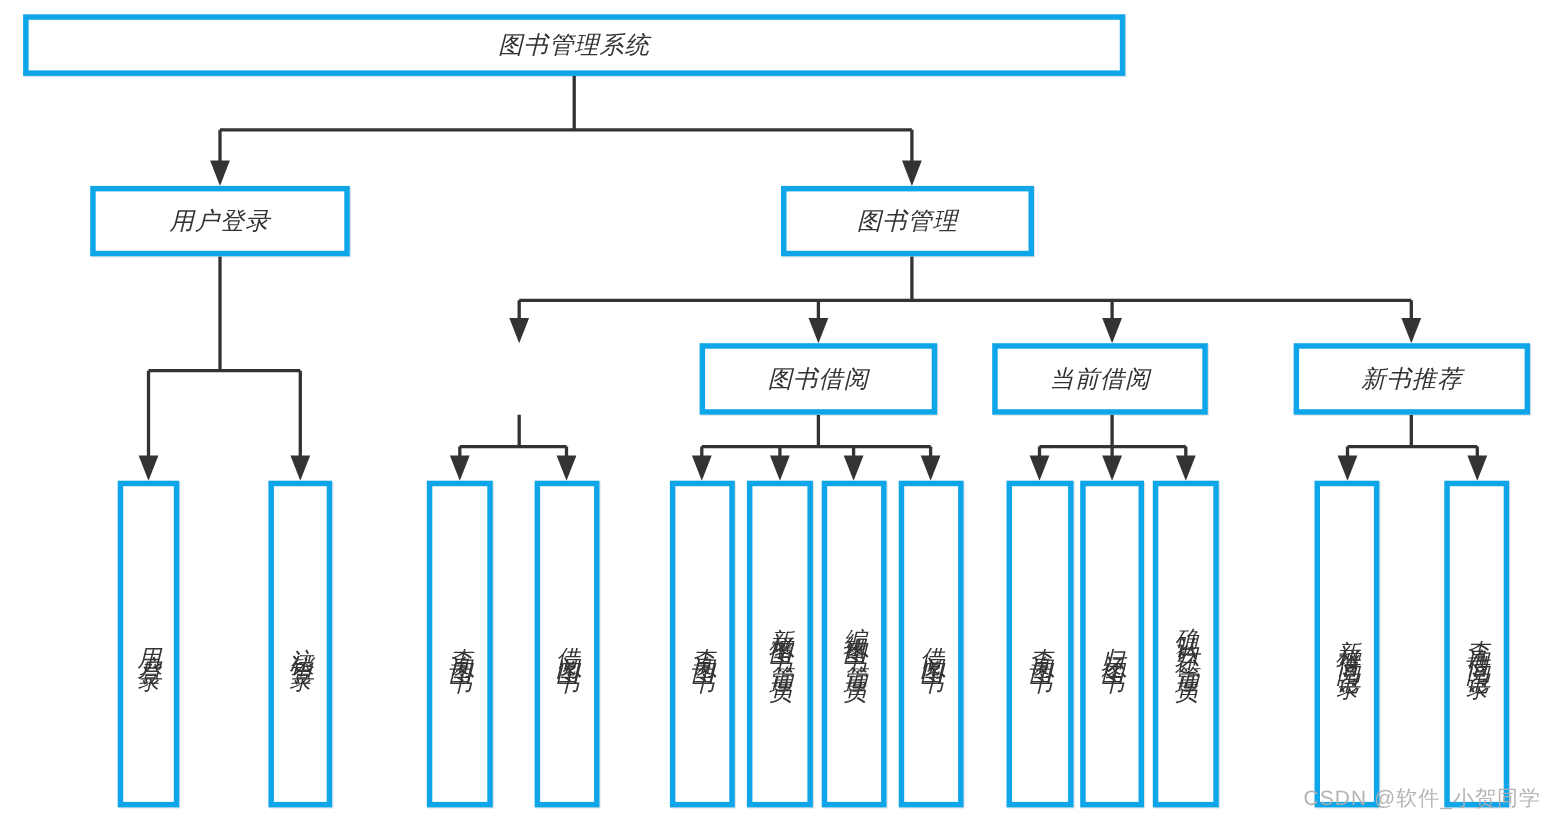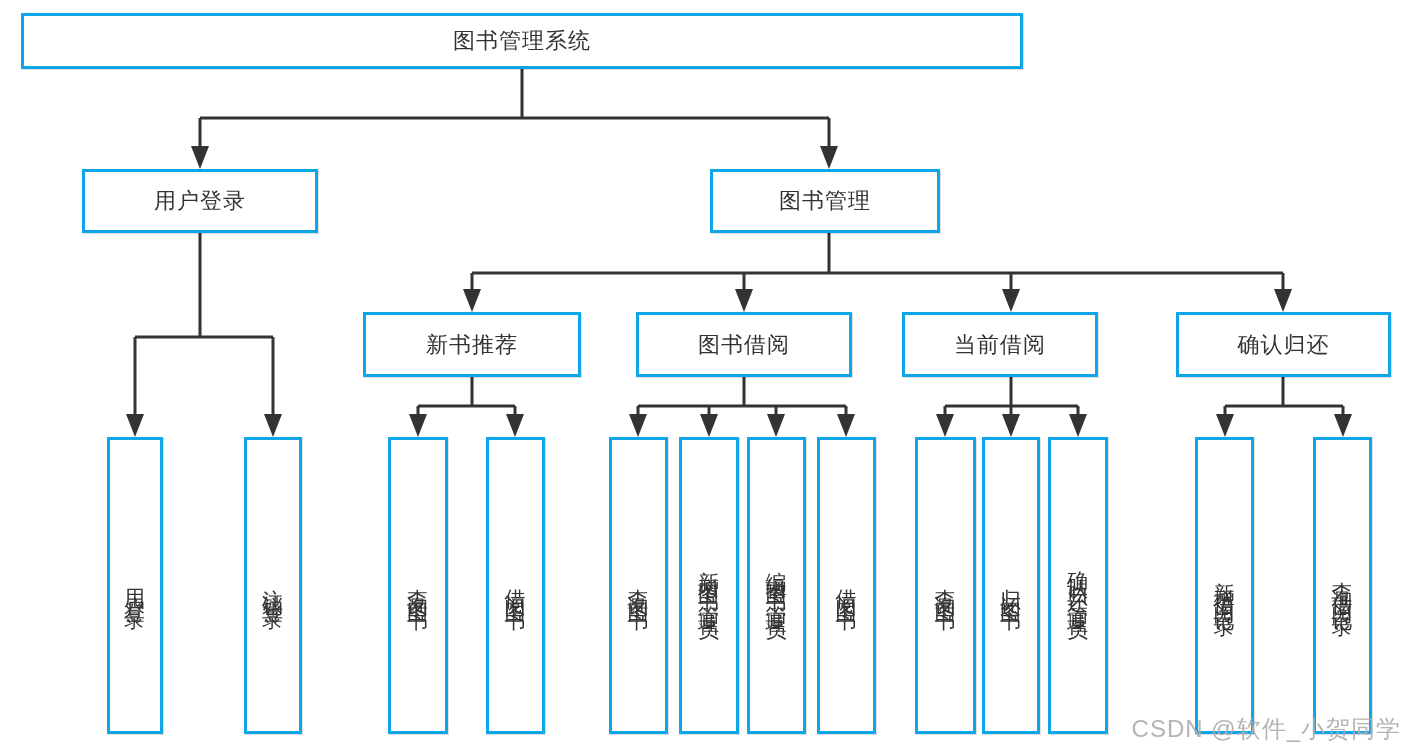--- a/index.html
+++ b/index.html
@@ -13,45 +13,46 @@
   }
   #wires {
     position: absolute;
     left: 0; top: 0;
     width: 1405px; height: 747px;
     z-index: 1;
   }
   .box {
     position: absolute;
     box-sizing: border-box;
-    border: 3px solid #0ea5e9;
+    border: 5px solid #0ea5e9;
     background: #ffffff;
     color: #333333;
     display: flex;
     align-items: center;
     justify-content: center;
     font-size: 22px;
     letter-spacing: 1px;
     z-index: 2;
     box-shadow: 1px 1px 0 rgba(0,0,0,0.12);
+    font-style: italic;
   }
   .vbox {
     writing-mode: vertical-rl;
     text-orientation: mixed;
     font-size: 21px;
     letter-spacing: 7px;
     line-height: 1;
     padding: 8px 0;
   }
   #watermark {
     position: absolute;
     right: 4px;
     top: 713px;
     z-index: 3;
-    font-size: 24px;
+    font-size: 19px;
     letter-spacing: 1px;
     color: rgba(178, 172, 172, 0.92);
     white-space: nowrap;
   }
 </style>
 </head>
 <body>
 
 <div id="stage">
 
@@ -86,24 +87,23 @@
       <polygon points="1216,414 1234,414 1225,437"></polygon>
       <polygon points="1334,414 1352,414 1343,437"></polygon>
     </g>
   </svg>
 
   <div class="box" style="left:21px; top:13px; width:1002px; height:56px;">图书管理系统</div>
 
   <div class="box" style="left:82px; top:169px; width:236px; height:64px;">用户登录</div>
   <div class="box" style="left:710px; top:169px; width:230px; height:64px;">图书管理</div>
 
-  <div class="box" style="left:363px; top:312px; width:218px; height:65px;">新书推荐</div>
   <div class="box" style="left:636px; top:312px; width:216px; height:65px;text-align:right;">图书借阅</div>
   <div class="box" style="left:902px; top:312px; width:196px; height:65px;">当前借阅</div>
-  <div class="box" style="left:1176px; top:312px; width:215px; height:65px;">确认归还</div>
+  <div class="box" style="left:1176px; top:312px; width:215px; height:65px;">新书推荐</div>
 
   <div class="box vbox" style="left:107px; top:437px; width:56px; height:297px;">用户登录</div>
   <div class="box vbox" style="left:244px; top:437px; width:58px; height:297px;">注销登录</div>
 
   <div class="box vbox" style="left:388px; top:437px; width:60px; height:297px;">查询图书</div>
   <div class="box vbox" style="left:486px; top:437px; width:59px; height:297px;">借阅图书</div>
 
   <div class="box vbox" style="left:609px; top:437px; width:59px; height:297px;">查询图书</div>
   <div class="box vbox" style="left:679px; top:437px; width:60px; height:297px;">新增图书（管理员）</div>
   <div class="box vbox" style="left:747px; top:437px; width:59px; height:297px;">编辑图书（管理员）</div>

